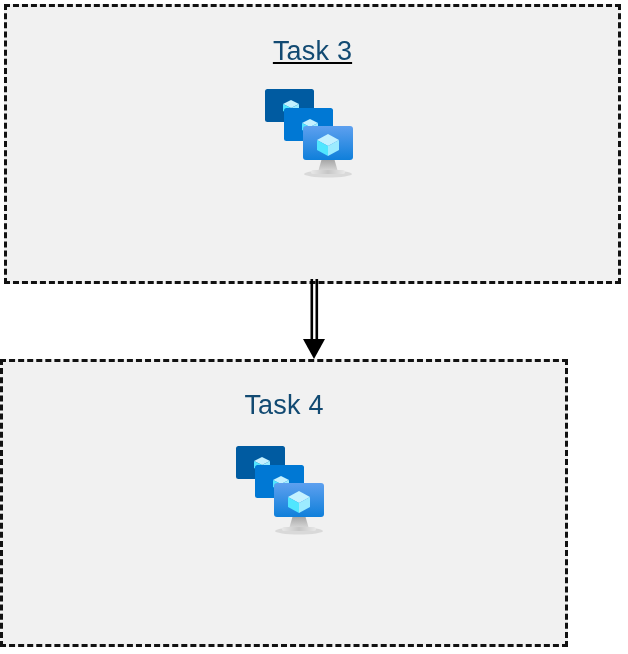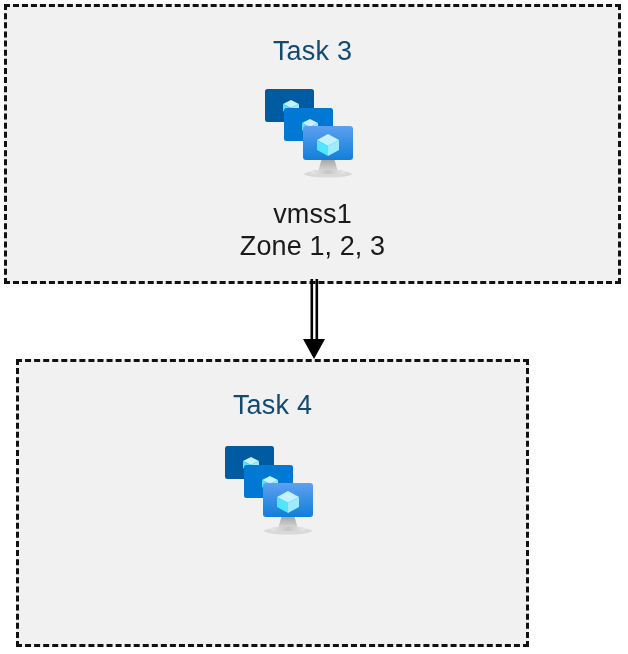--- a/index.html
+++ b/index.html
@@ -32,26 +32,27 @@
     display: flex;
     flex-direction: column;
     align-items: center;
   }
 
   #box-task3 {
     left: 4px;
     top: 4px;
     width: 617px;
     height: 280px;
+    text-decoration: underline;
   }
 
   #box-task4 {
-    left: 16px;
+    left: 0;
     top: 359px;
-    width: 513px;
+    width: 568px;
     height: 288px;
   }
 
   .task-heading {
     color: #124A72;
     font-size: 27px;
     line-height: 1;
     letter-spacing: 0.2px;
     margin: 0;
     font-weight: 400;
@@ -139,24 +140,20 @@
 
         <rect x="42" y="40" width="50" height="34" rx="3" fill="url(#g-front-a)"></rect>
         <g>
           <polygon points="67,48 78,54 67,60 56,54" fill="#C3F1FF"></polygon>
           <polygon points="56,54 67,60 67,70 56,64" fill="#50E6FF"></polygon>
           <polygon points="67,60 78,54 78,64 67,70" fill="#9CEBFF"></polygon>
         </g>
       </svg>
     </div>
 
-    <div class="caption-block">
-      <div class="caption">vmss1</div>
-      <div class="caption">Zone 1, 2, 3</div>
-    </div>
   </div>
 
   <div id="connector">
     <svg width="44" height="84" viewBox="0 0 44 84">
 
       <rect x="18.5" y="0" width="2.6" height="62" fill="#000000"></rect>
       <rect x="23.5" y="0" width="2.6" height="62" fill="#000000"></rect>
 
       <polygon points="11,60 33,60 22,80" fill="#000000"></polygon>
     </svg>

